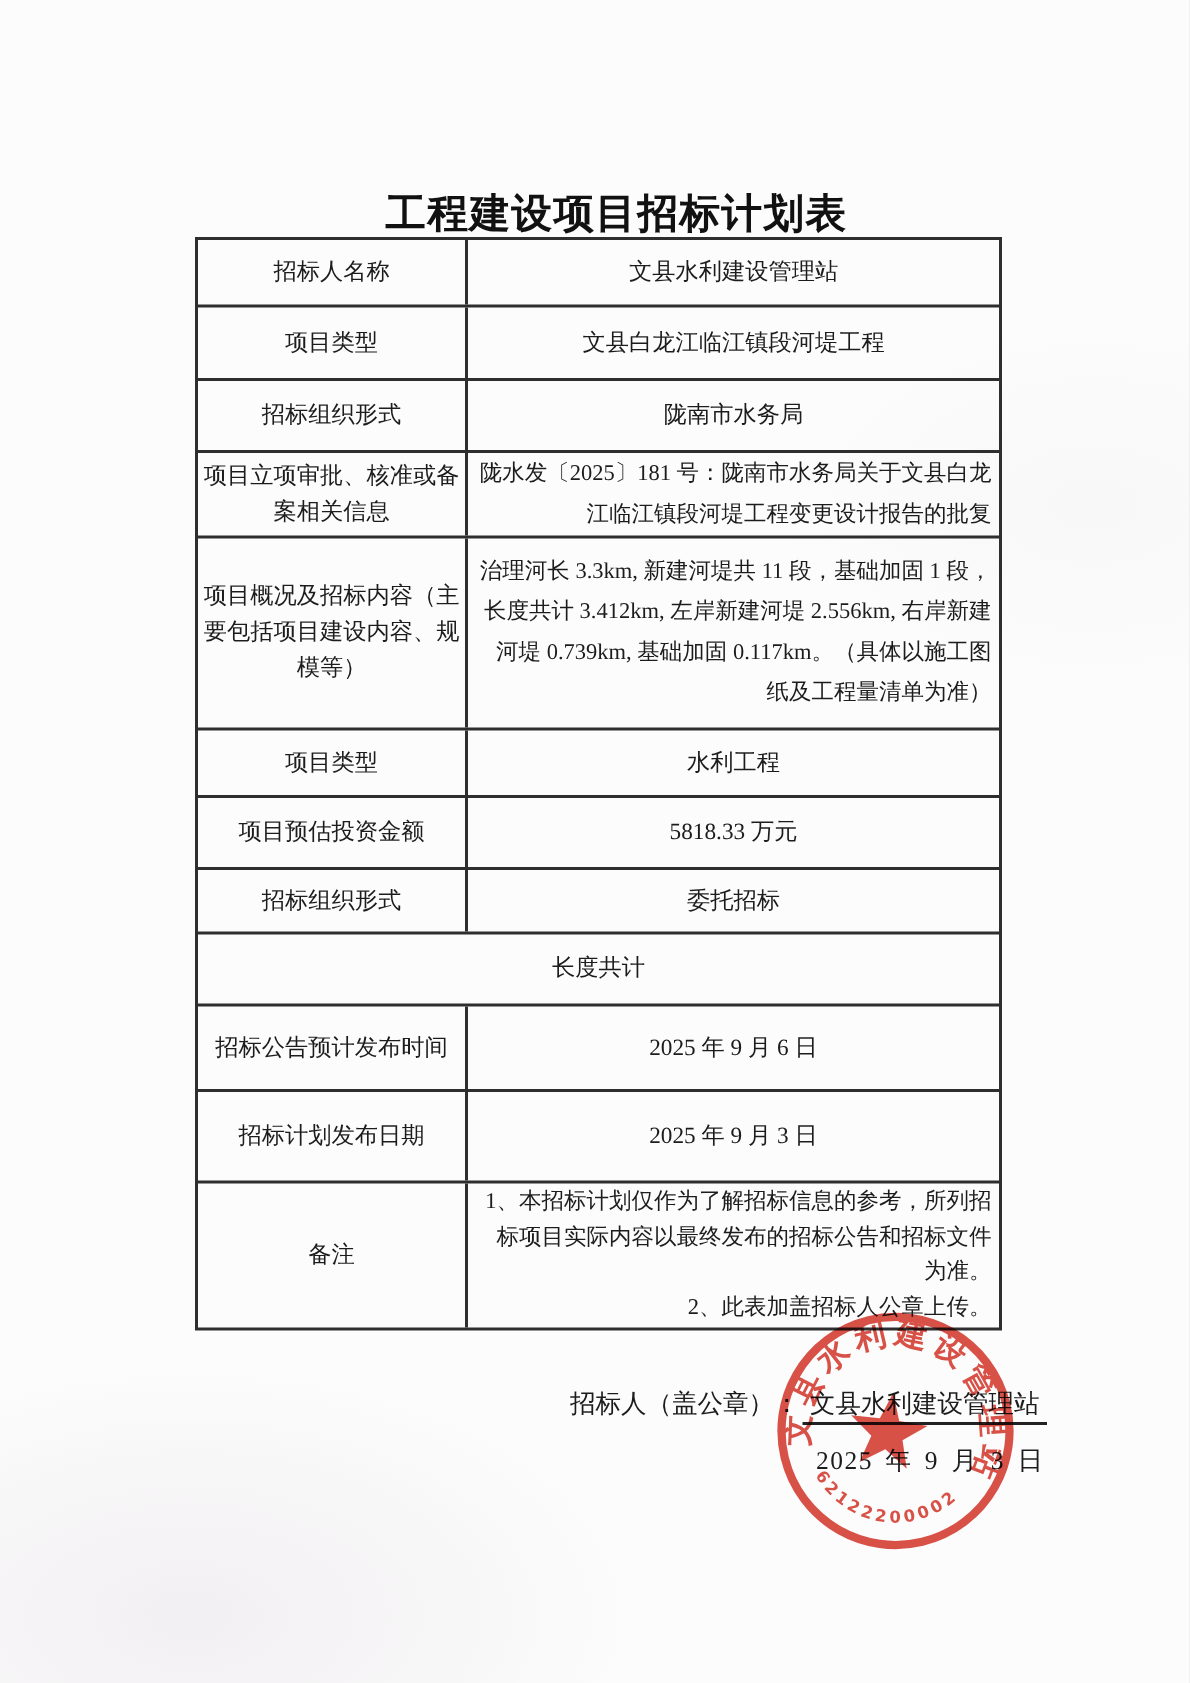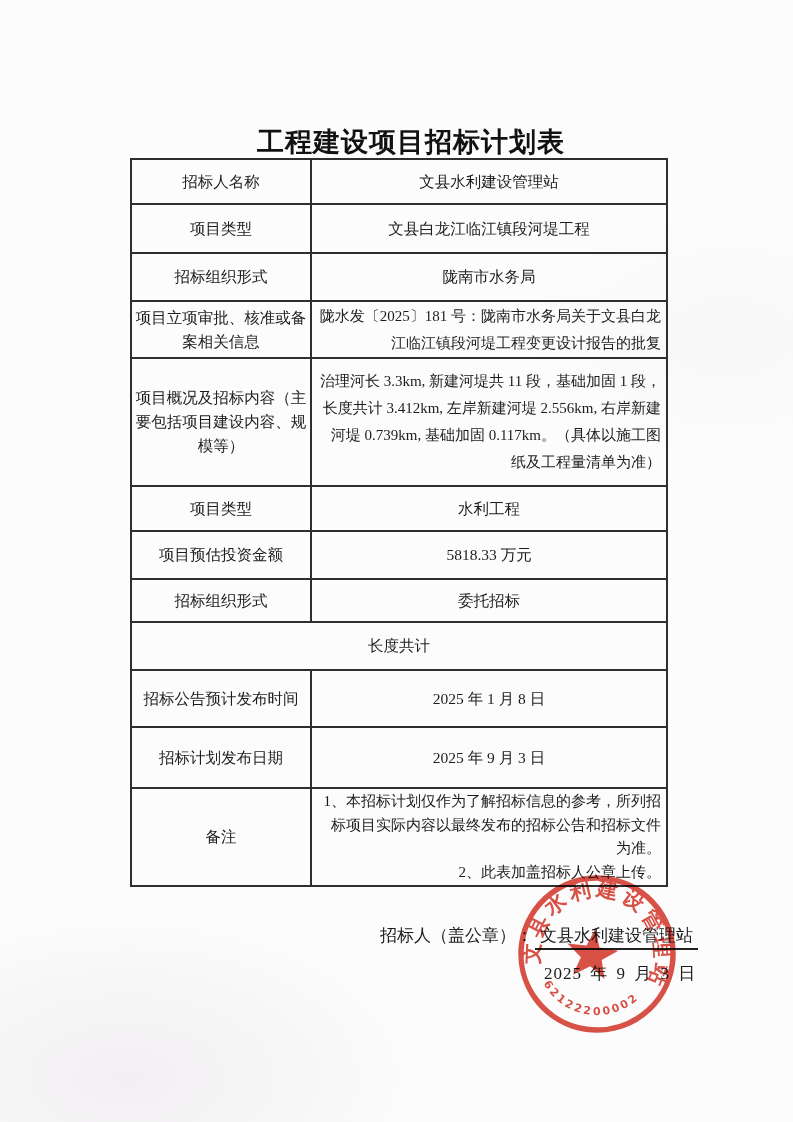--- a/index.html
+++ b/index.html
@@ -125,21 +125,21 @@
       <div class="cell label">招标组织形式</div>
       <div class="cell value">委托招标</div>
     </div>
 
     <div class="row" style="height:46px">
       <div class="cell value">长度共计</div>
     </div>
 
     <div class="row" style="height:55px">
       <div class="cell label">招标公告预计发布时间</div>
-      <div class="cell value">2025 年 1 月 8 日</div>
+      <div class="cell value">2025 年 9 月 6 日</div>
     </div>
 
     <div class="row" style="height:59px">
       <div class="cell label">招标计划发布日期</div>
       <div class="cell value">2025 年 9 月 3 日</div>
     </div>
 
     <div class="row" style="height:96px">
       <div class="cell label">备注</div>
       <div class="cell value left remarks prewrap">1、本招标计划仅作为了解招标信息的参考，所列招标项目实际内容以最终发布的招标公告和招标文件为准。

